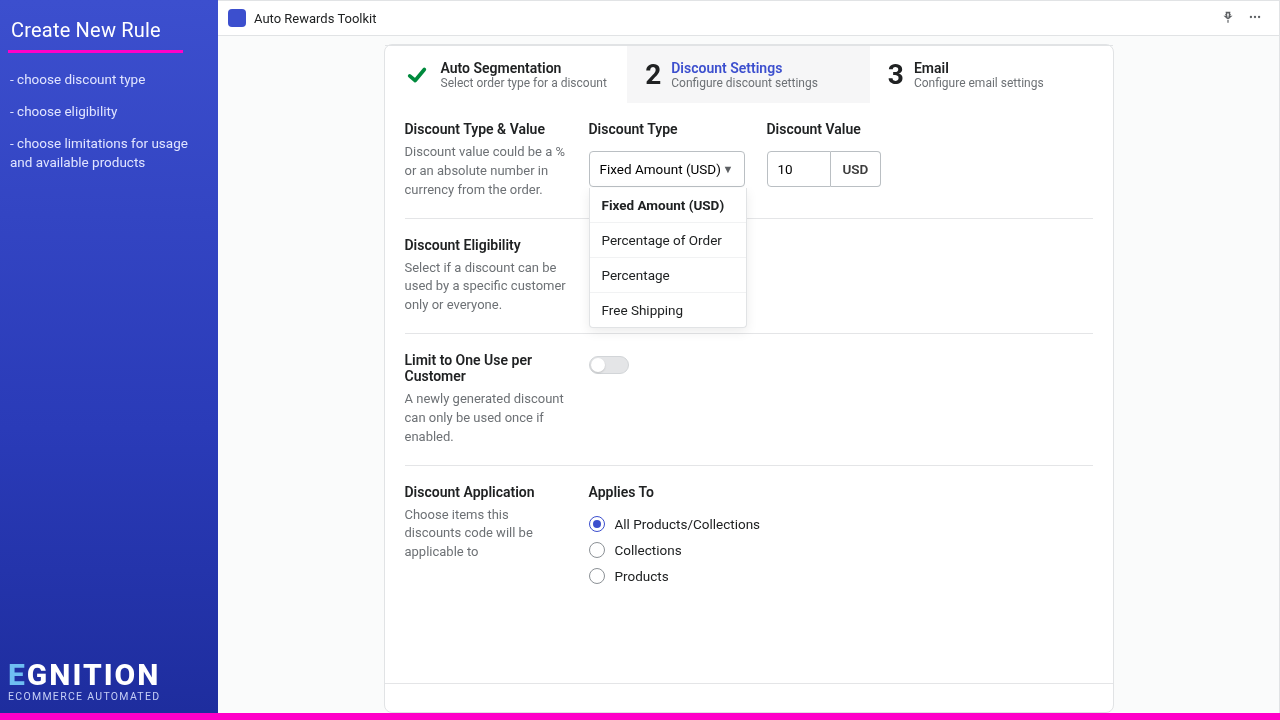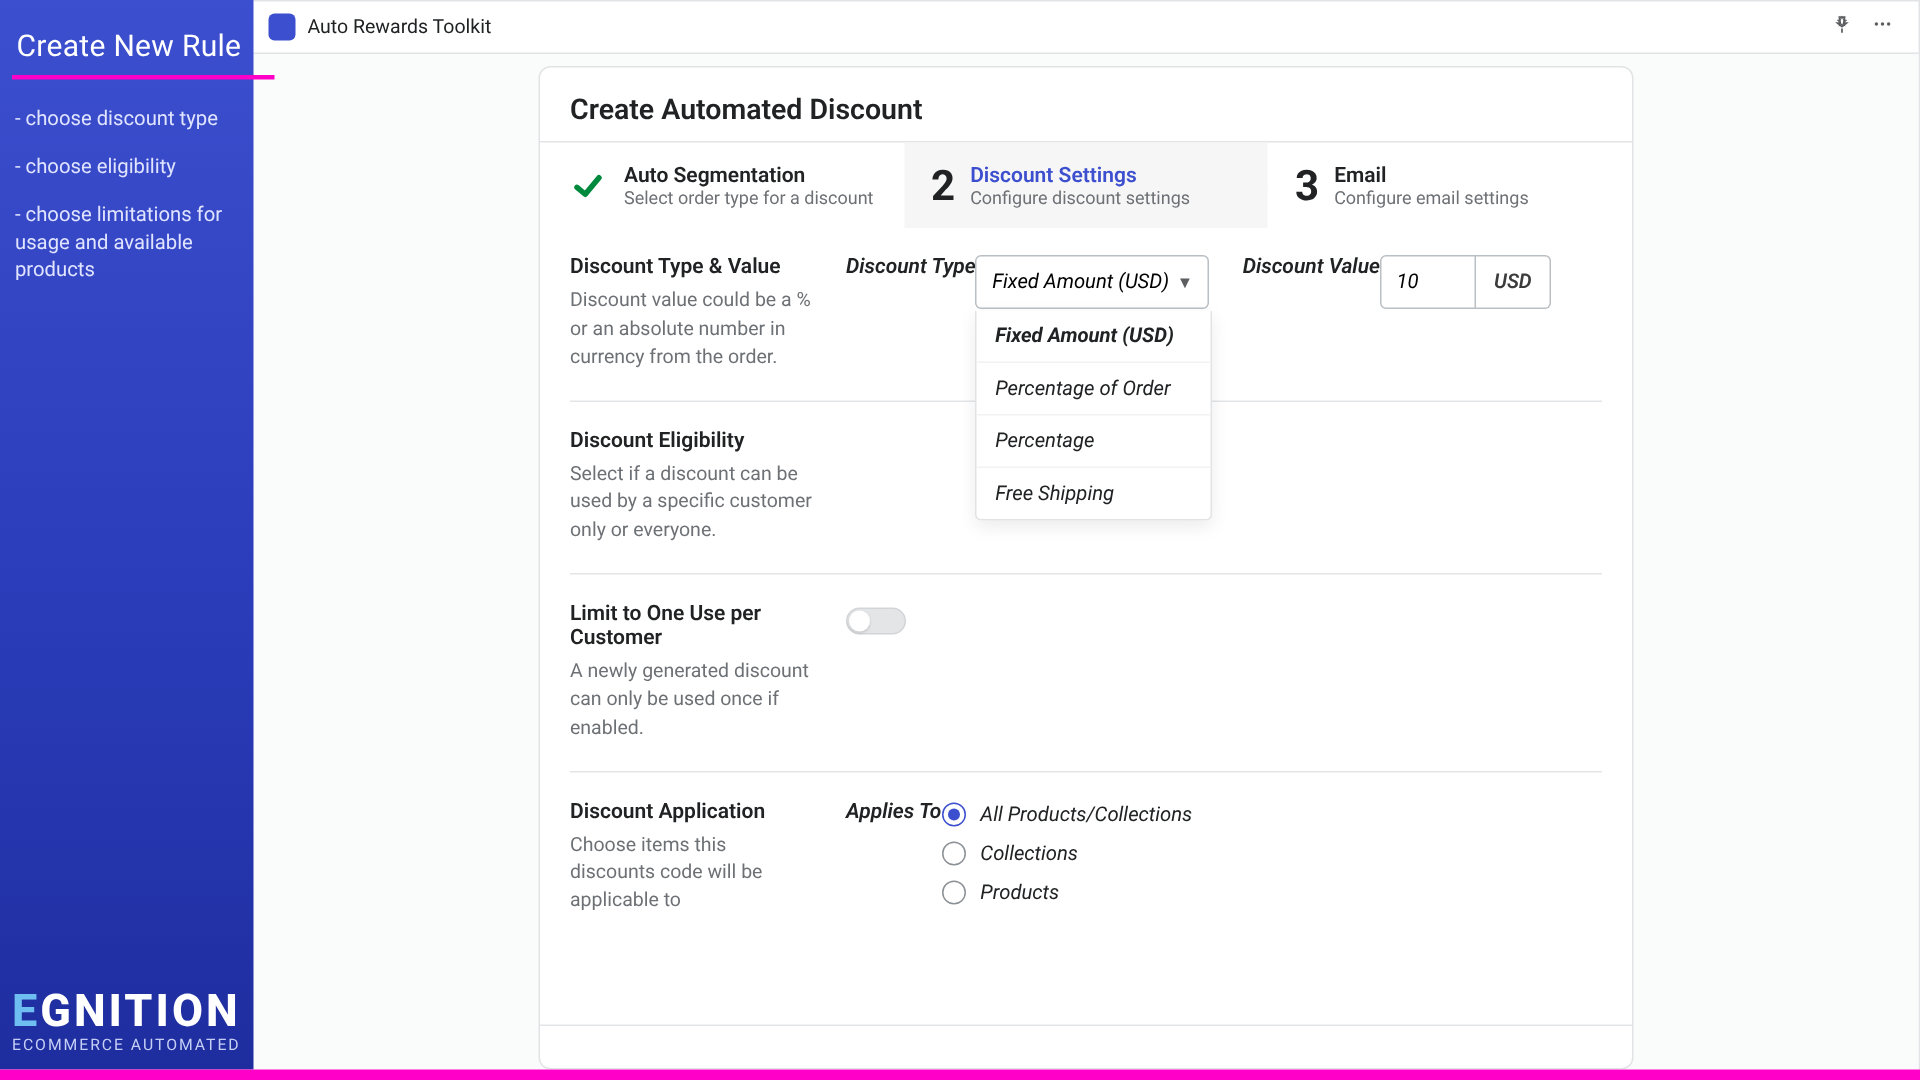--- a/index.html
+++ b/index.html
@@ -6,21 +6,21 @@
 body {
   font-family: -apple-system, BlinkMacSystemFont, "Segoe UI", Roboto, Helvetica, Arial, sans-serif;
   width: 1280px;
   height: 720px;
   overflow: hidden;
   background: #fff;
   display: flex;
   position: relative;
 }
 .sidebar {
-  width: 169px;
+  width: 218px;
   height: 713px;
   background: linear-gradient(180deg, #3c4fce 0%, #2a3bb8 60%, #1e2d9e 100%);
   color: #fff;
   padding: 18px 4px 0 8px;
   display: flex;
   flex-direction: column;
   position: relative;
 }
 .sidebar-title {
   font-size: 20px;
@@ -204,21 +204,21 @@
 .section-left .desc {
   font-size: 13px;
   color: #6d7175;
   line-height: 1.45;
 }
 .section-right {
   flex: 1;
   display: flex;
   gap: 22px;
 }
-.field { display: flex; flex-direction: row; position: relative; font-style: italic; }
+.field { display: flex; flex-direction: column; position: relative; }
 .field-label {
   font-size: 14px;
   font-weight: 600;
   color: #202223;
   margin-bottom: 14px;
 }
 .select-box, .input-box {
   height: 36px;
   border: 1px solid #babfc3;
   border-radius: 4px;
@@ -355,23 +355,20 @@
           <circle cx="5" cy="12" r="2"></circle>
           <circle cx="12" cy="12" r="2"></circle>
           <circle cx="19" cy="12" r="2"></circle>
         </svg>
     </div>
   </div>
 
 
   <div class="content-wrap">
     <div class="card">
-      <div class="card-header">
-        <div class="card-title">Create Automated Discount</div>
-      </div>
 
       <div class="stepper">
         <div class="step">
           <svg class="check-icon" viewBox="0 0 24 24" fill="none" stroke="currentColor" stroke-width="4" stroke-linecap="round" stroke-linejoin="round">
               <polyline points="4 13 10 18 20 6"></polyline>
             </svg>
           <div class="step-text">
             <div class="t1">Auto Segmentation</div>
             <div class="t2">Select order type for a discount</div>
           </div>

